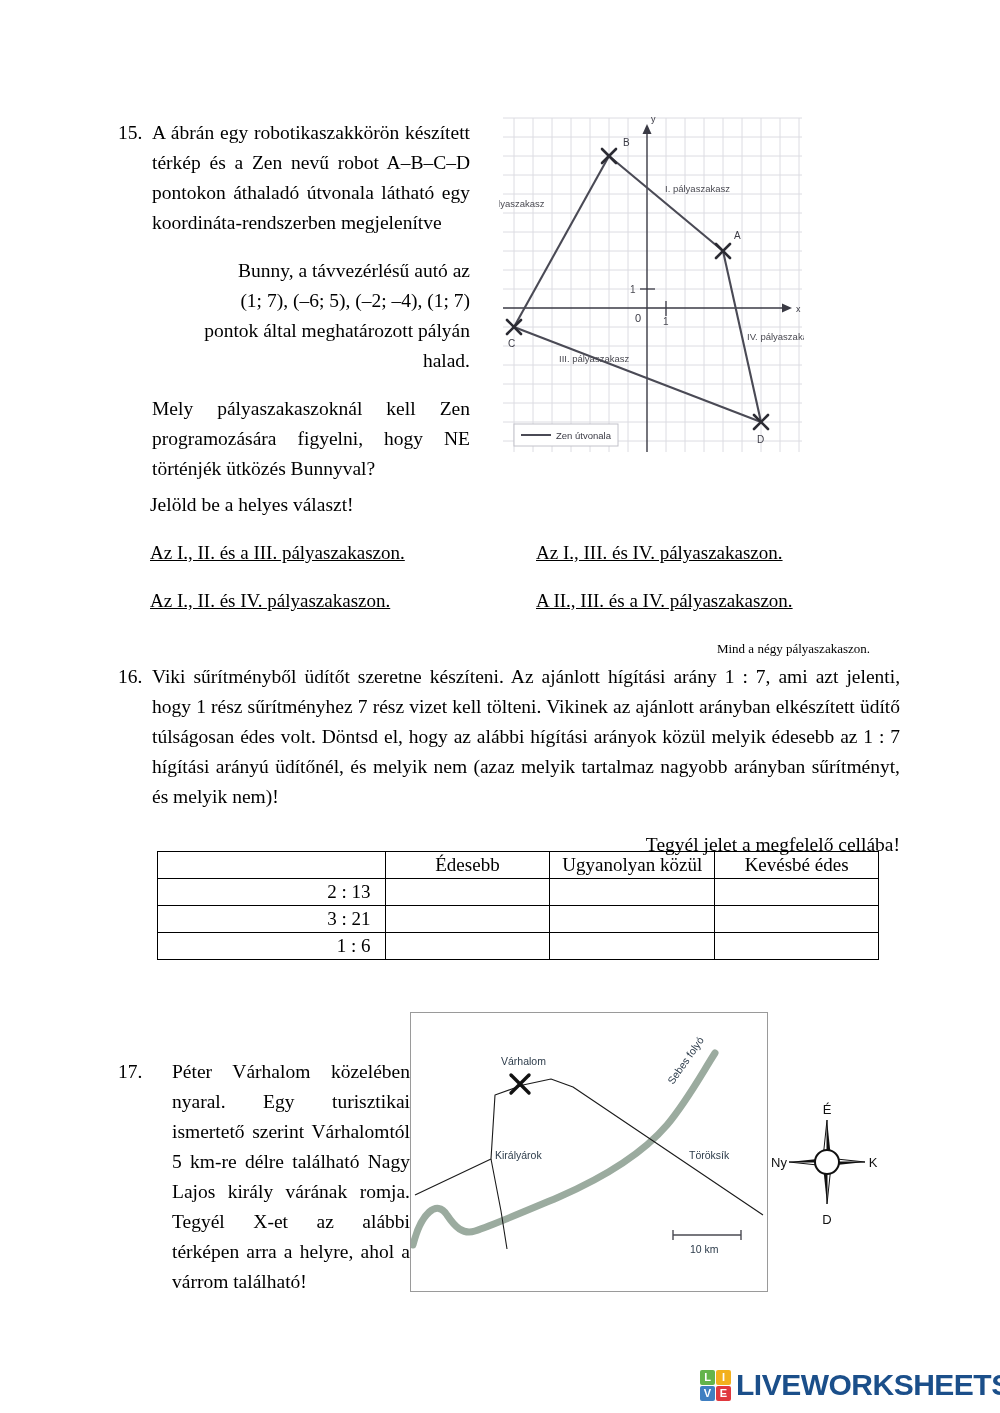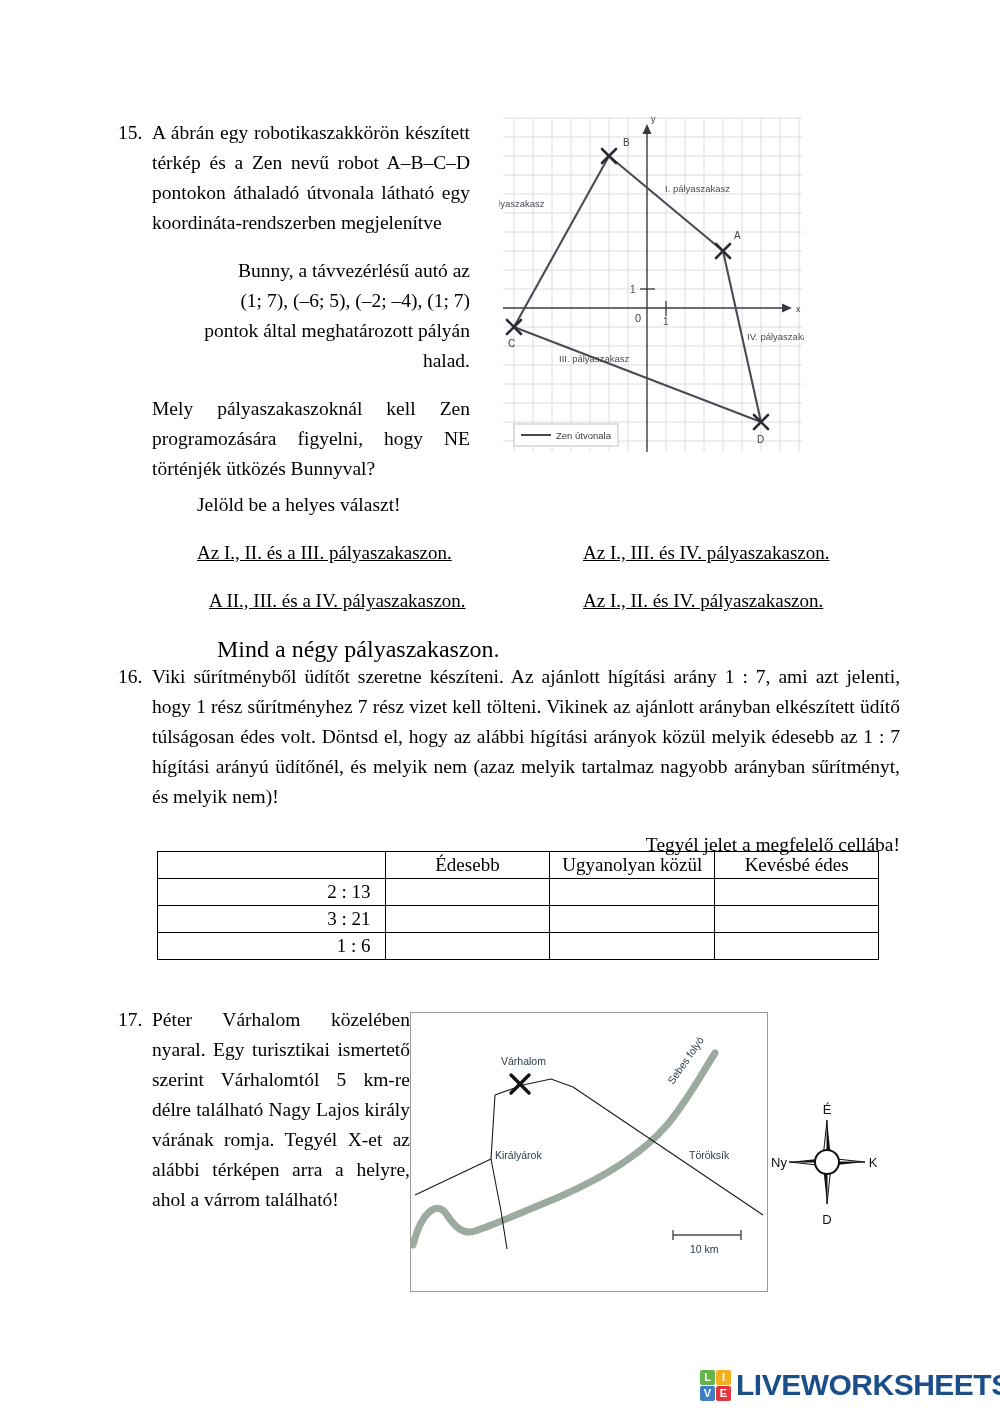--- a/index.html
+++ b/index.html
@@ -64,36 +64,35 @@
     height: 345px;
   }
   .chart-wrap svg { display: block; }
 
   
   .opts {
     position: absolute;
     left: 150px;
     top: 490px;
     width: 760px;
-    margin-left: 47px;
   }
   .opt-row {
     display: flex;
     margin-bottom: 18px;
   }
   .opt-col {
     width: 50%;
     font-size: 19px;
     line-height: 30px;
     text-decoration: underline;
   }
   .opt-col.right { padding-left: 12px; }
   .opt-center {
-    text-align: left;
-    font-size: 24px;
+    text-align: right;
+    font-size: 13px;
     line-height: 30px;
     width: 700px;
     margin-left: 20px;
   }
   .instr {
     font-size: 19.5px;
     line-height: 30px;
     margin-bottom: 18px;
   }
 
@@ -126,22 +125,23 @@
     padding-right: 14px;
   }
   table.ratio-table col.c0 { width: 228px; }
   table.ratio-table col.c1 { width: 165px; }
   table.ratio-table col.c2 { width: 165px; }
   table.ratio-table col.c3 { width: 164px; }
 
   
   #q17 {
     left: 110px;
-    top: 1005px;
+    top: 1057px;
     width: 300px;
+    gap: 20px;
   }
   #q17 .qbody { width: 256px; }
 
   .map-wrap {
     position: absolute;
     left: 410px;
     top: 1012px;
     width: 358px;
     height: 280px;
     border: 1px solid #9a9a9a;
@@ -312,22 +312,22 @@
     </svg>
   </div>
 
   <div class="opts">
     <div class="instr">Jelöld be a helyes választ!</div>
     <div class="opt-row">
       <div class="opt-col">Az I., II. és a III. pályaszakaszon.</div>
       <div class="opt-col right">Az I., III. és IV. pályaszakaszon.</div>
     </div>
     <div class="opt-row">
+      <div class="opt-col">Az I., II. és IV. pályaszakaszon.</div>
       <div class="opt-col right">A II., III. és a IV. pályaszakaszon.</div>
-      <div class="opt-col">Az I., II. és IV. pályaszakaszon.</div>
     </div>
     <div class="opt-center">Mind a négy pályaszakaszon.</div>
   </div>
 
   <div class="qblock" id="q16">
     <div class="qnum">16.</div>
     <div class="qbody">
       <p class="para">Viki sűrítményből üdítőt szeretne készíteni. Az ajánlott hígítási arány 1 : 7, ami azt jelenti, hogy 1 rész sűrítményhez 7 rész vizet kell tölteni. Vikinek az ajánlott arányban elkészített üdítő túlságosan édes volt. Döntsd el, hogy az alábbi hígítási arányok közül melyik édesebb az 1 : 7 hígítási arányú üdítőnél, és melyik nem (azaz melyik tartalmaz nagyobb arányban sűrítményt, és melyik nem)!</p>
       <p class="para nojust">Tegyél jelet a megfelelő cellába!</p>
     </div>

